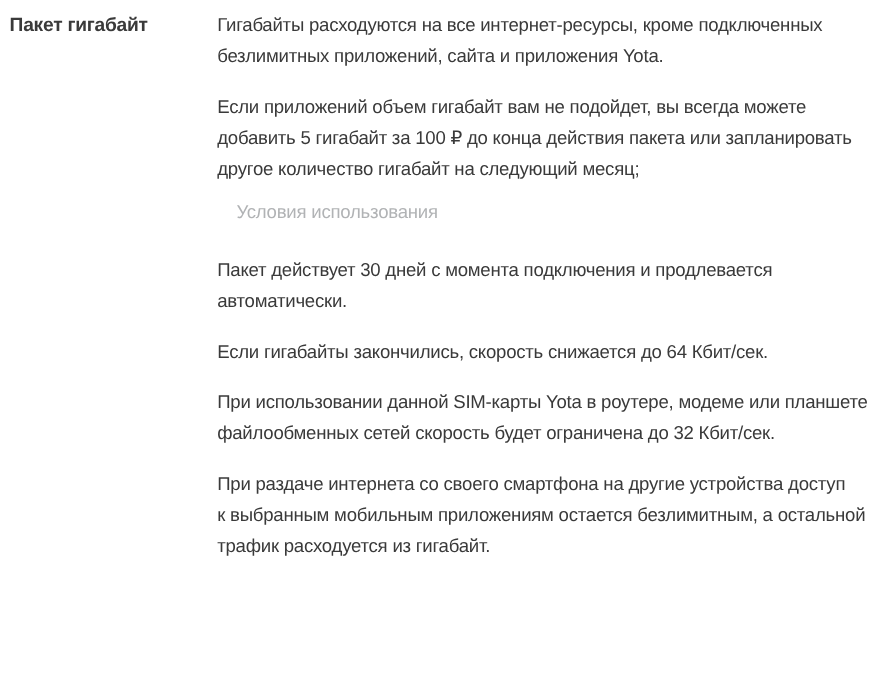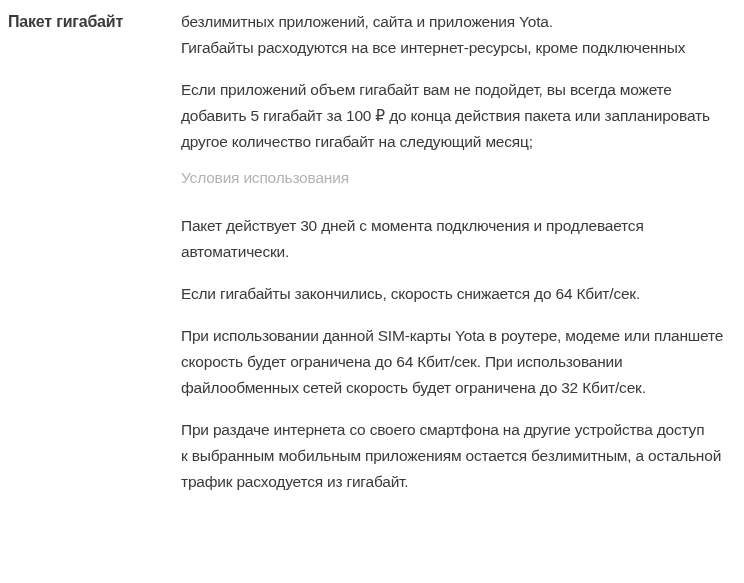--- a/index.html
+++ b/index.html
@@ -47,39 +47,40 @@
   .para {
     margin: 0 0 16px 0;
   }
   .para:last-child {
     margin-bottom: 10px;
   }
   .para-muted {
     color: var(--muted);
     margin-top: -6px;
     margin-bottom: 22px;
+    margin-left: 16px;
   }
   .text-line {
     white-space: nowrap;
   }
 </style>
 </head>
 <body>
 
 <div class="section">
 
   <div class="term-col">
     <div class="term-title">Пакет гигабайт</div>
   </div>
 
   <div class="desc-col">
 
     <div class="para">
+      <div class="text-line">Гигабайты расходуются на все интернет-ресурсы, кроме подключенных</div>
       <div class="text-line">безлимитных приложений, сайта и приложения Yota.</div>
-      <div class="text-line">Гигабайты расходуются на все интернет-ресурсы, кроме подключенных</div>
     </div>
 
     <div class="para">
       <div class="text-line">Если приложений объем гигабайт вам не подойдет, вы всегда можете</div>
       <div class="text-line">добавить 5 гигабайт за 100 ₽ до конца действия пакета или запланировать</div>
       <div class="text-line">другое количество гигабайт на следующий месяц;</div>
     </div>
 
     <div class="para para-muted">
       <div class="text-line">Условия использования</div>
@@ -90,21 +91,20 @@
       <div class="text-line">автоматически.</div>
     </div>
 
     <div class="para">
       <div class="text-line">Если гигабайты закончились, скорость снижается до 64 Кбит/сек.</div>
     </div>
 
 
     <div class="para">
       <div class="text-line">При использовании данной SIM-карты Yota в роутере, модеме или планшете</div>
-      <div class="text-line">скорость будет ограничена до 64 Кбит/сек. При использовании</div>
       <div class="text-line">файлообменных сетей скорость будет ограничена до 32 Кбит/сек.</div>
     </div>
 
     <div class="para">
       <div class="text-line">При раздаче интернета со своего смартфона на другие устройства доступ</div>
       <div class="text-line">к выбранным мобильным приложениям остается безлимитным, а остальной</div>
       <div class="text-line">трафик расходуется из гигабайт.</div>
     </div>
 
   </div>

